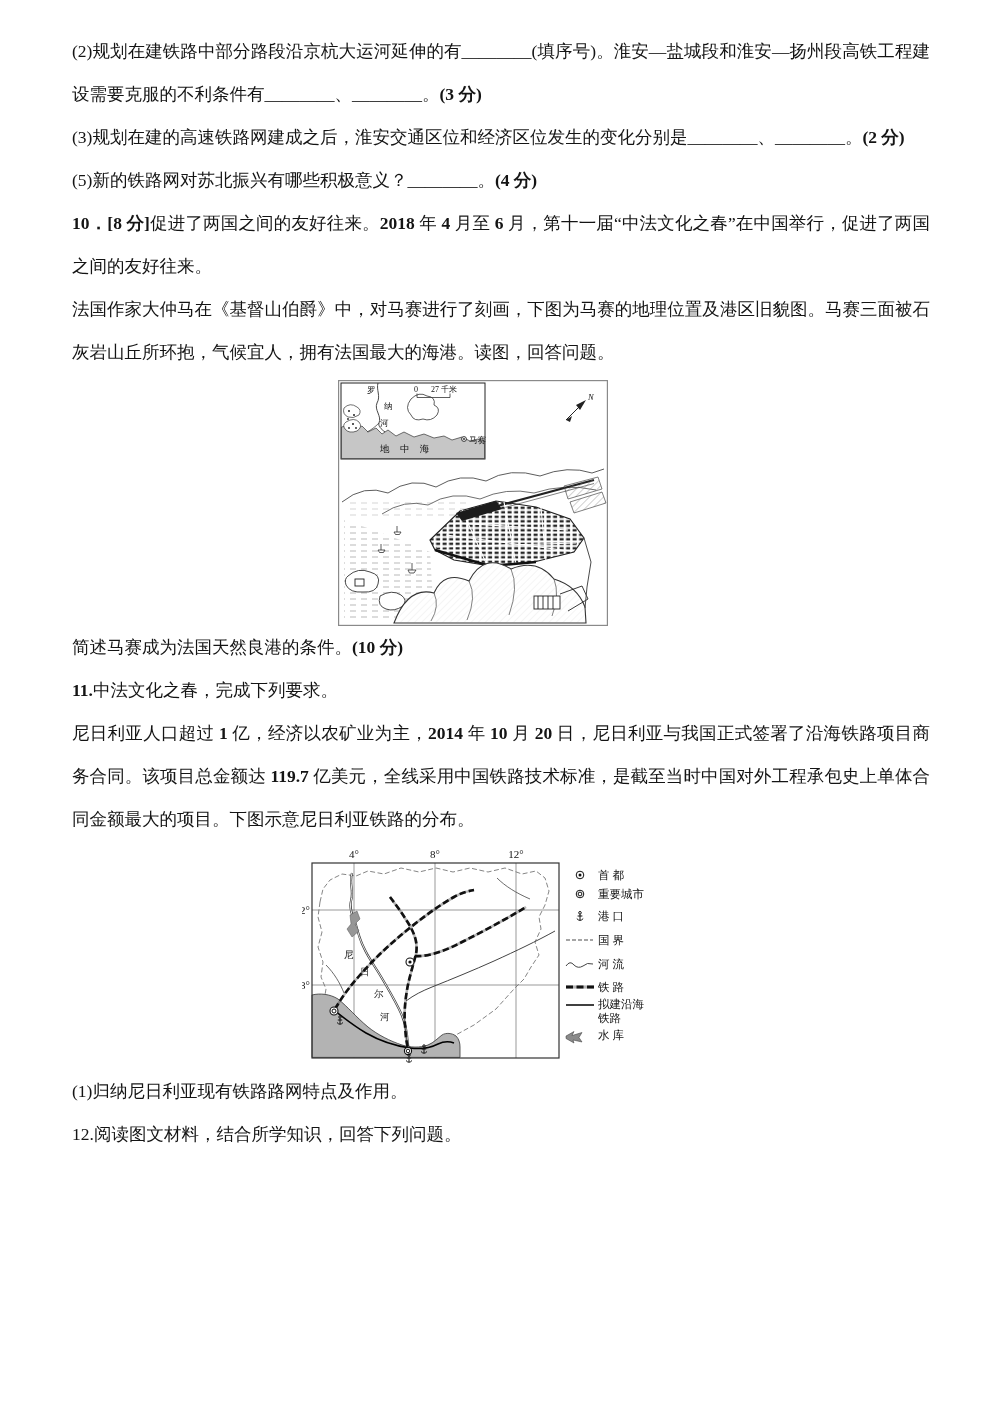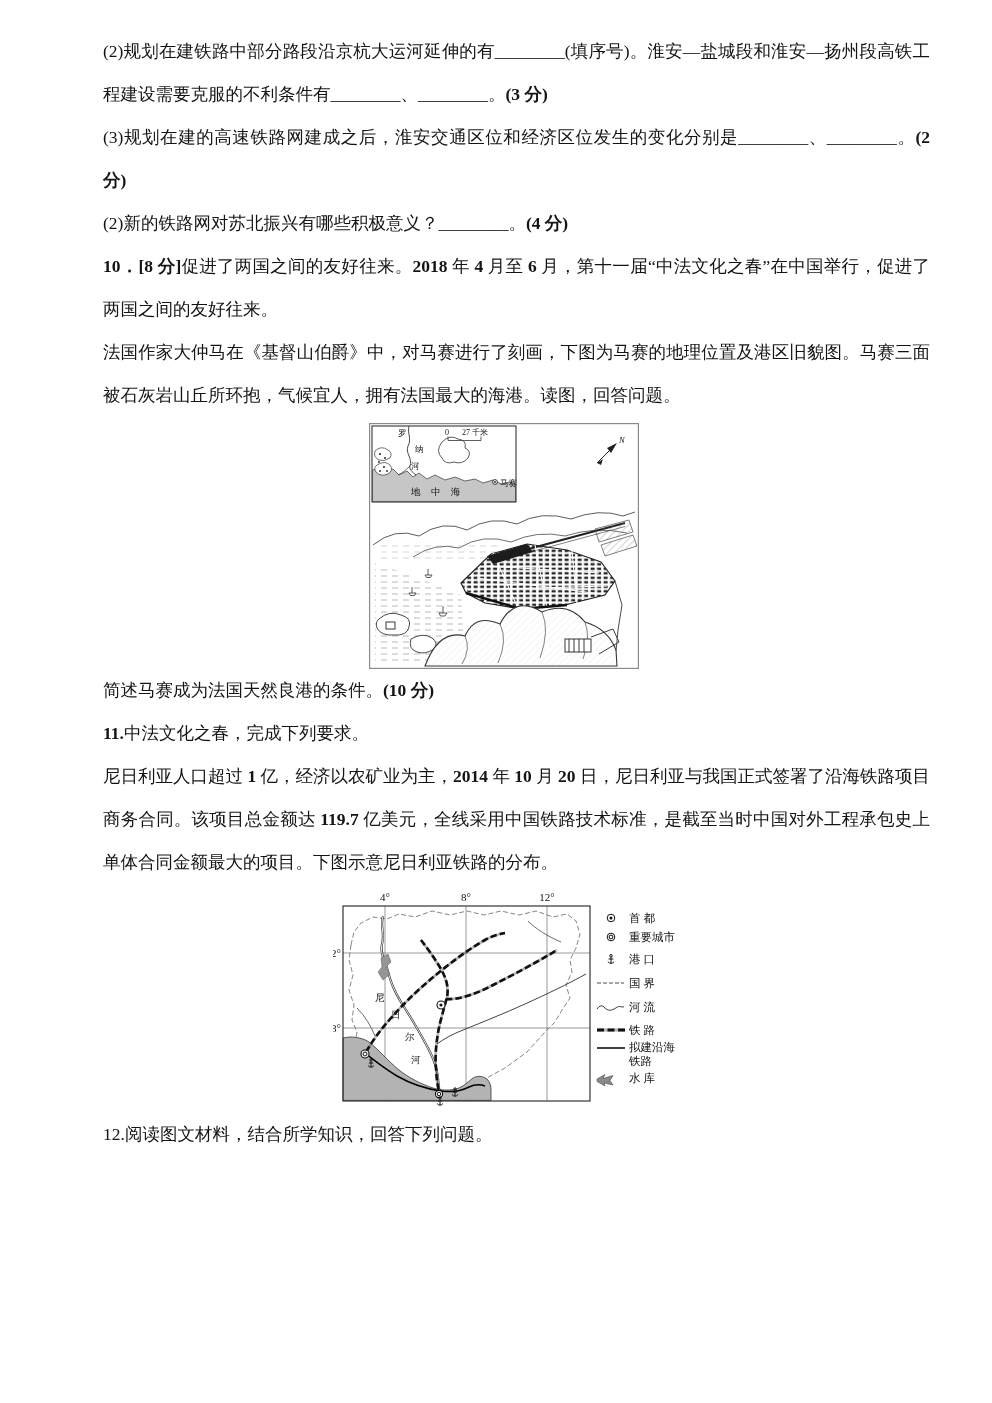--- a/index.html
+++ b/index.html
@@ -1,40 +1,40 @@
 <!DOCTYPE html>
 <html><head>
 <meta charset="utf-8">
 <style>
   html,body{margin:0;padding:0;}
   body{
     width:992px;height:1403px;overflow:hidden;background:#ffffff;
     font-family:"Liberation Serif","DejaVu Serif",serif;
     font-size:17.5px;color:#141414;
   }
-  .doc{padding:30px 62px 0 72px;margin-left:31px;}
+  .doc{padding:30px 62px 0 72px;}
   p.line{margin:0;line-height:43px;text-align:justify;}
   .b{font-weight:700;font-family:"Liberation Serif","DejaVu Serif",serif;}
   figure{margin:0;padding:0;}
   .fig1{margin:6px 0 0 266px;width:270px;height:246px;}
   .fig2{margin:4px 0 0 230px;width:385px;height:225px;}
   .mb6{margin-bottom:6px;}  .mb8{margin-bottom:8px;}
   .mb10{margin-bottom:10px;}.mb12{margin-bottom:12px;}
   .mb13{margin-bottom:13px;}.mb16{margin-bottom:16px;}
   .mb18{margin-bottom:18px;}.mt28{margin-top:28px;}
   svg text{font-family:"Liberation Serif","DejaVu Serif",serif;}
 </style>
 </head>
 <body>
 
 <div class="doc">
 
   <p class="line mb8"><span>(2)规划在建铁路中部分路段沿京杭大运河延伸的有</span><span>________</span><span>(填序号)。淮安—盐城段和淮安—扬州段高铁工程建设需要克服的不利条件有</span><span>________</span><span>、</span><span>________</span><span>。</span><span class="b">(3 分)</span></p>
   <p class="line mb10"><span>(3)规划在建的高速铁路网建成之后，淮安交通区位和经济区位发生的变化分别是</span><span>________</span><span>、</span><span>________</span><span>。</span><span class="b">(2 分)</span></p>
-  <p class="line mb18"><span>(2)新的铁路网对苏北振兴有哪些积极意义？</span><span>________</span><span>。</span><span class="b">(4 分)</span></p>
+  <p class="line mb18"><span>(5)新的铁路网对苏北振兴有哪些积极意义？</span><span>________</span><span>。</span><span class="b">(4 分)</span></p>
   <p class="line mb6"><span class="b">10．[8 分]</span><span>促进了两国之间的友好往来。</span><span class="b">2018</span><span> 年 </span><span class="b">4</span><span> 月至 </span><span class="b">6</span><span> 月，第十一届“中法文化之春”在中国举行，促进了两国之间的友好往来。</span></p>
   <p class="line"><span>法国作家大仲马在《基督山伯爵》中，对马赛进行了刻画，下图为马赛的地理位置及港区旧貌图。马赛三面被石灰岩山丘所环抱，气候宜人，拥有法国最大的海港。读图，回答问题。</span></p>
 
   <figure class="fig1">
     <svg width="270" height="246" viewBox="0 0 270 246">
       <defs>
         <pattern id="ht" width="5" height="5" patternUnits="userSpaceOnUse" patternTransform="rotate(45)">
           <line x1="0" y1="0" x2="0" y2="5" stroke="#777" stroke-width="0.7"></line>
         </pattern>
         <pattern id="cb" width="6.5" height="4.5" patternUnits="userSpaceOnUse">
@@ -264,15 +264,16 @@
         <line x1="264" y1="160" x2="292" y2="160" stroke="#000" stroke-width="1.5"></line>
         <text x="296" y="163">拟建沿海</text>
         <text x="296" y="177">铁路</text>
 
         <path d="M264,191 l8,-4.5 l-2,4 l10,-3 l-3,5 l3,4.5 l-9,-2 l1,3 l-8,-4.5 Z" fill="#8a8a8a" stroke="#333" stroke-width="0.5"></path>
         <text x="296" y="194">水 库</text>
       </g>
     </svg>
   </figure>
 
+  <p class="line mt28 mb12"><span>(1)归纳尼日利亚现有铁路路网特点及作用。</span></p>
   <p class="line"><span>12.阅读图文材料，结合所学知识，回答下列问题。</span></p>
 
 </div>
 
 </body></html>

